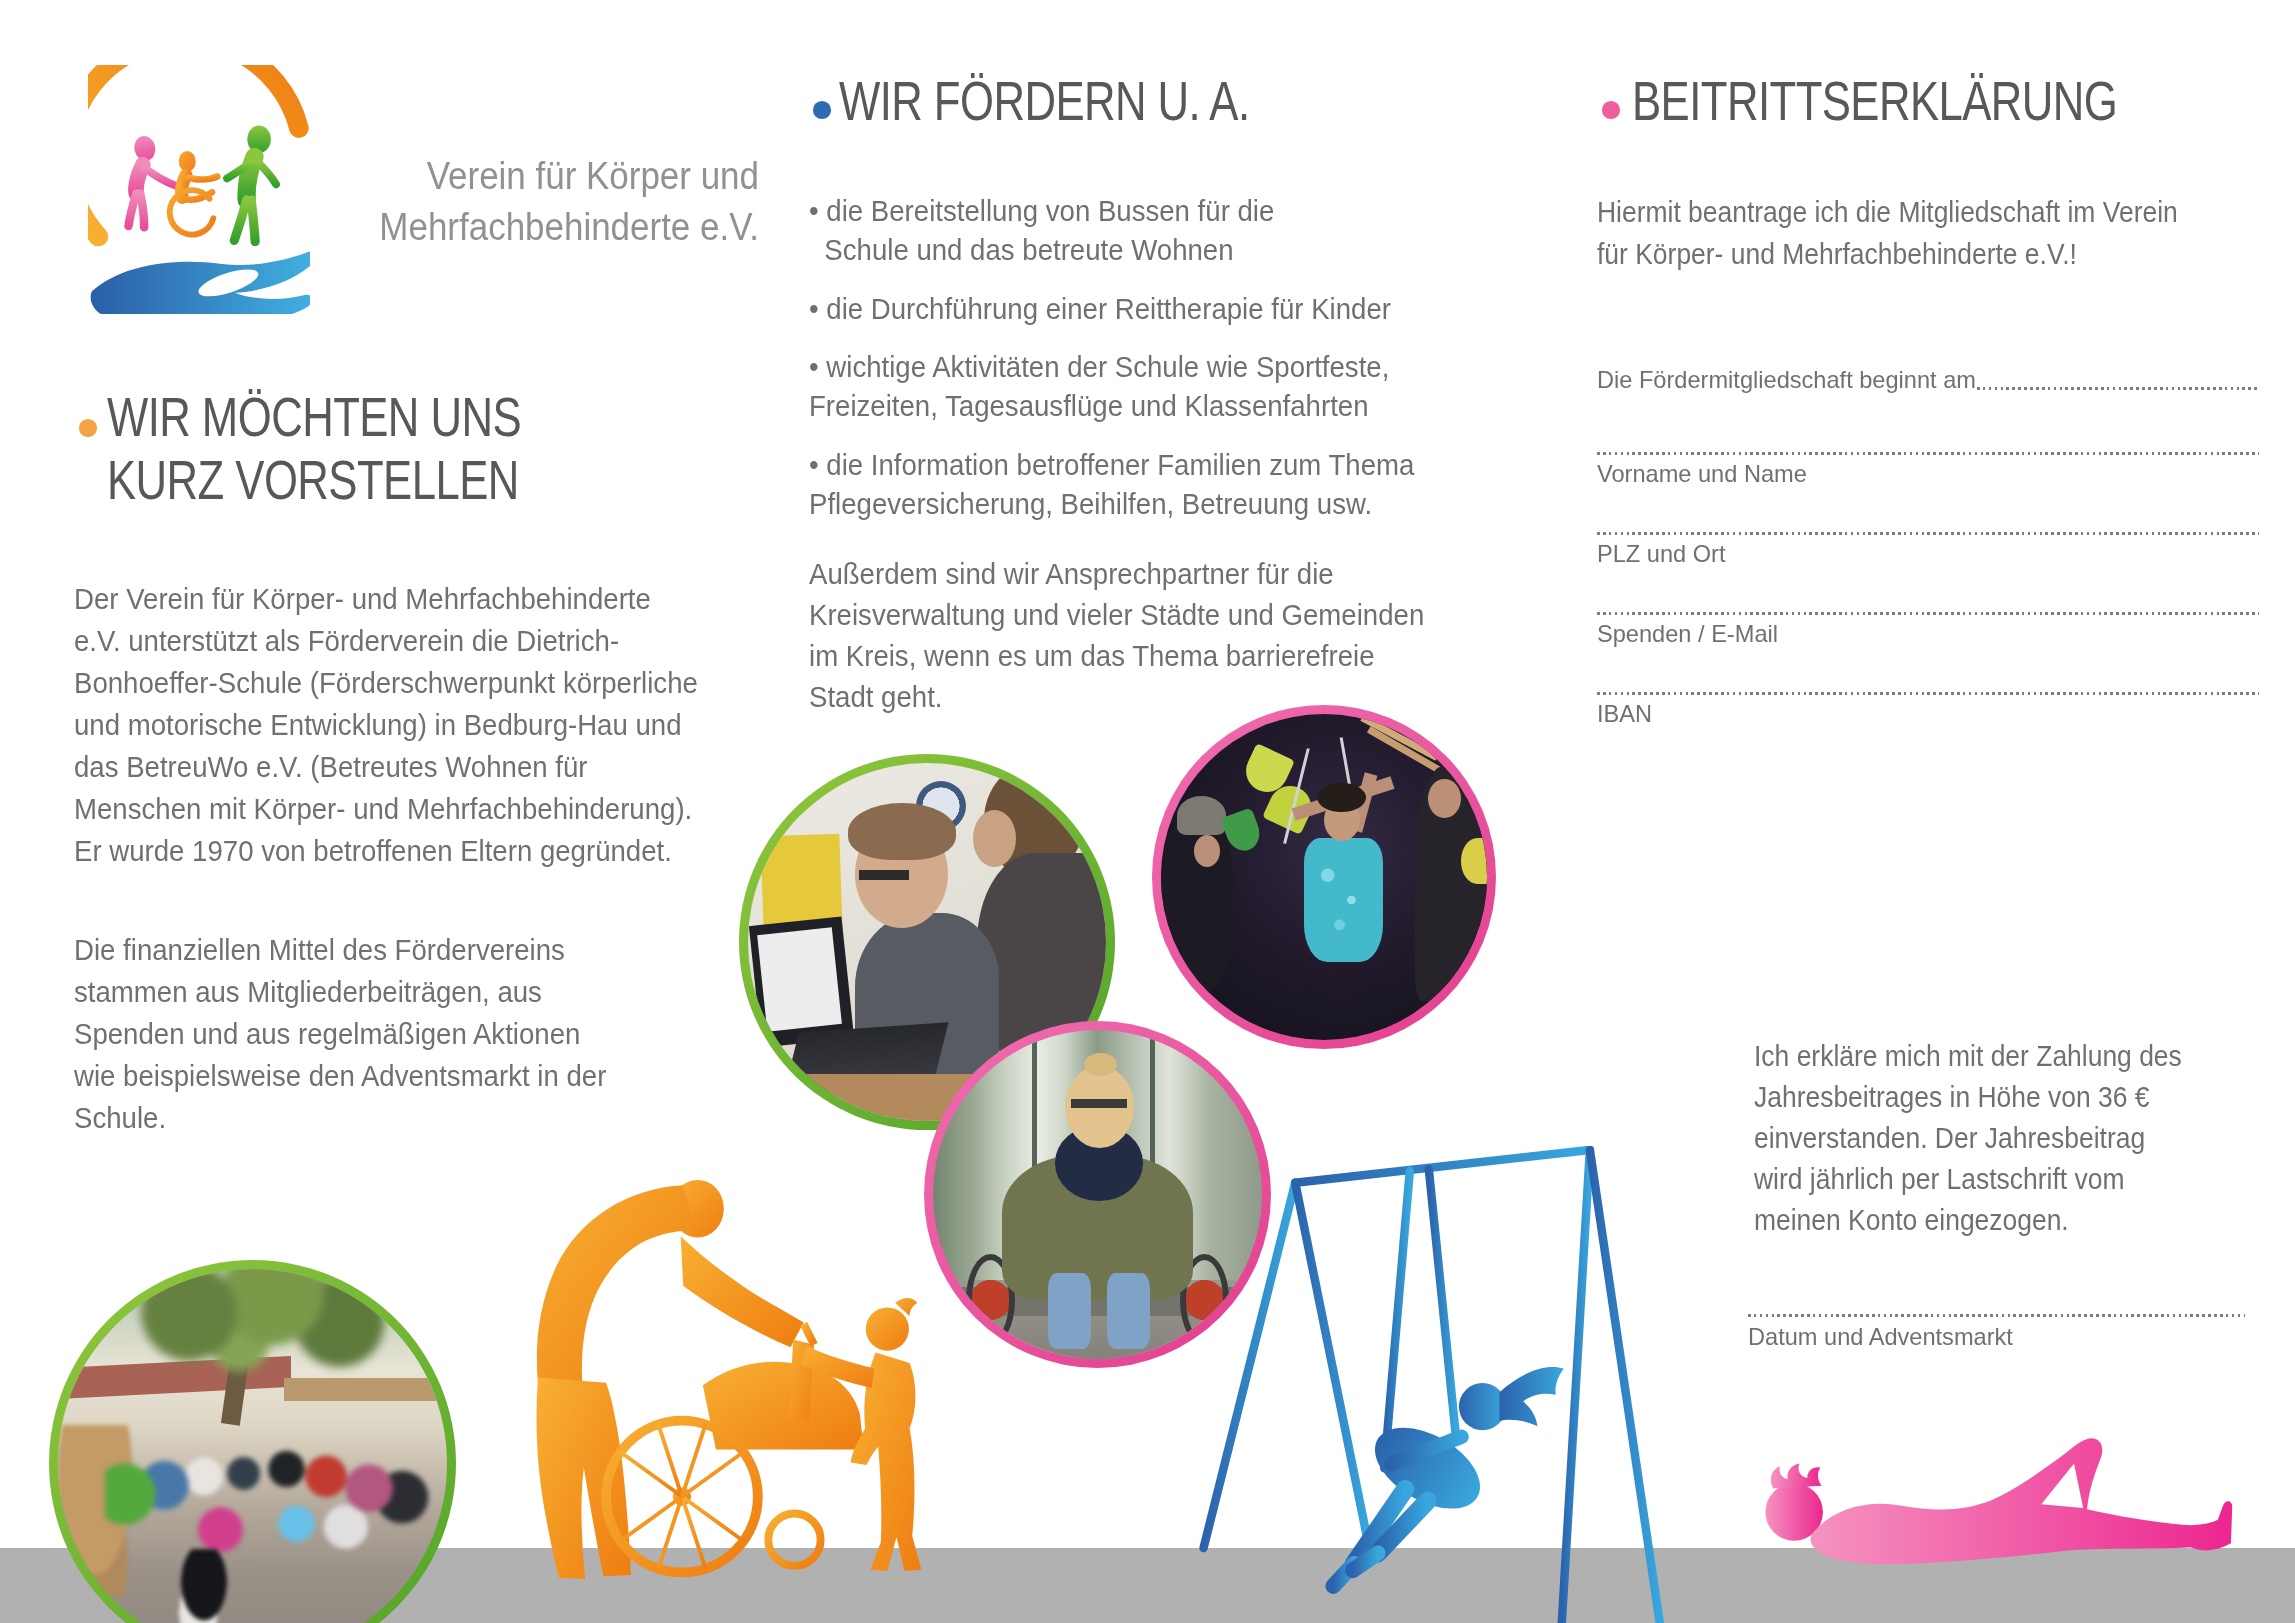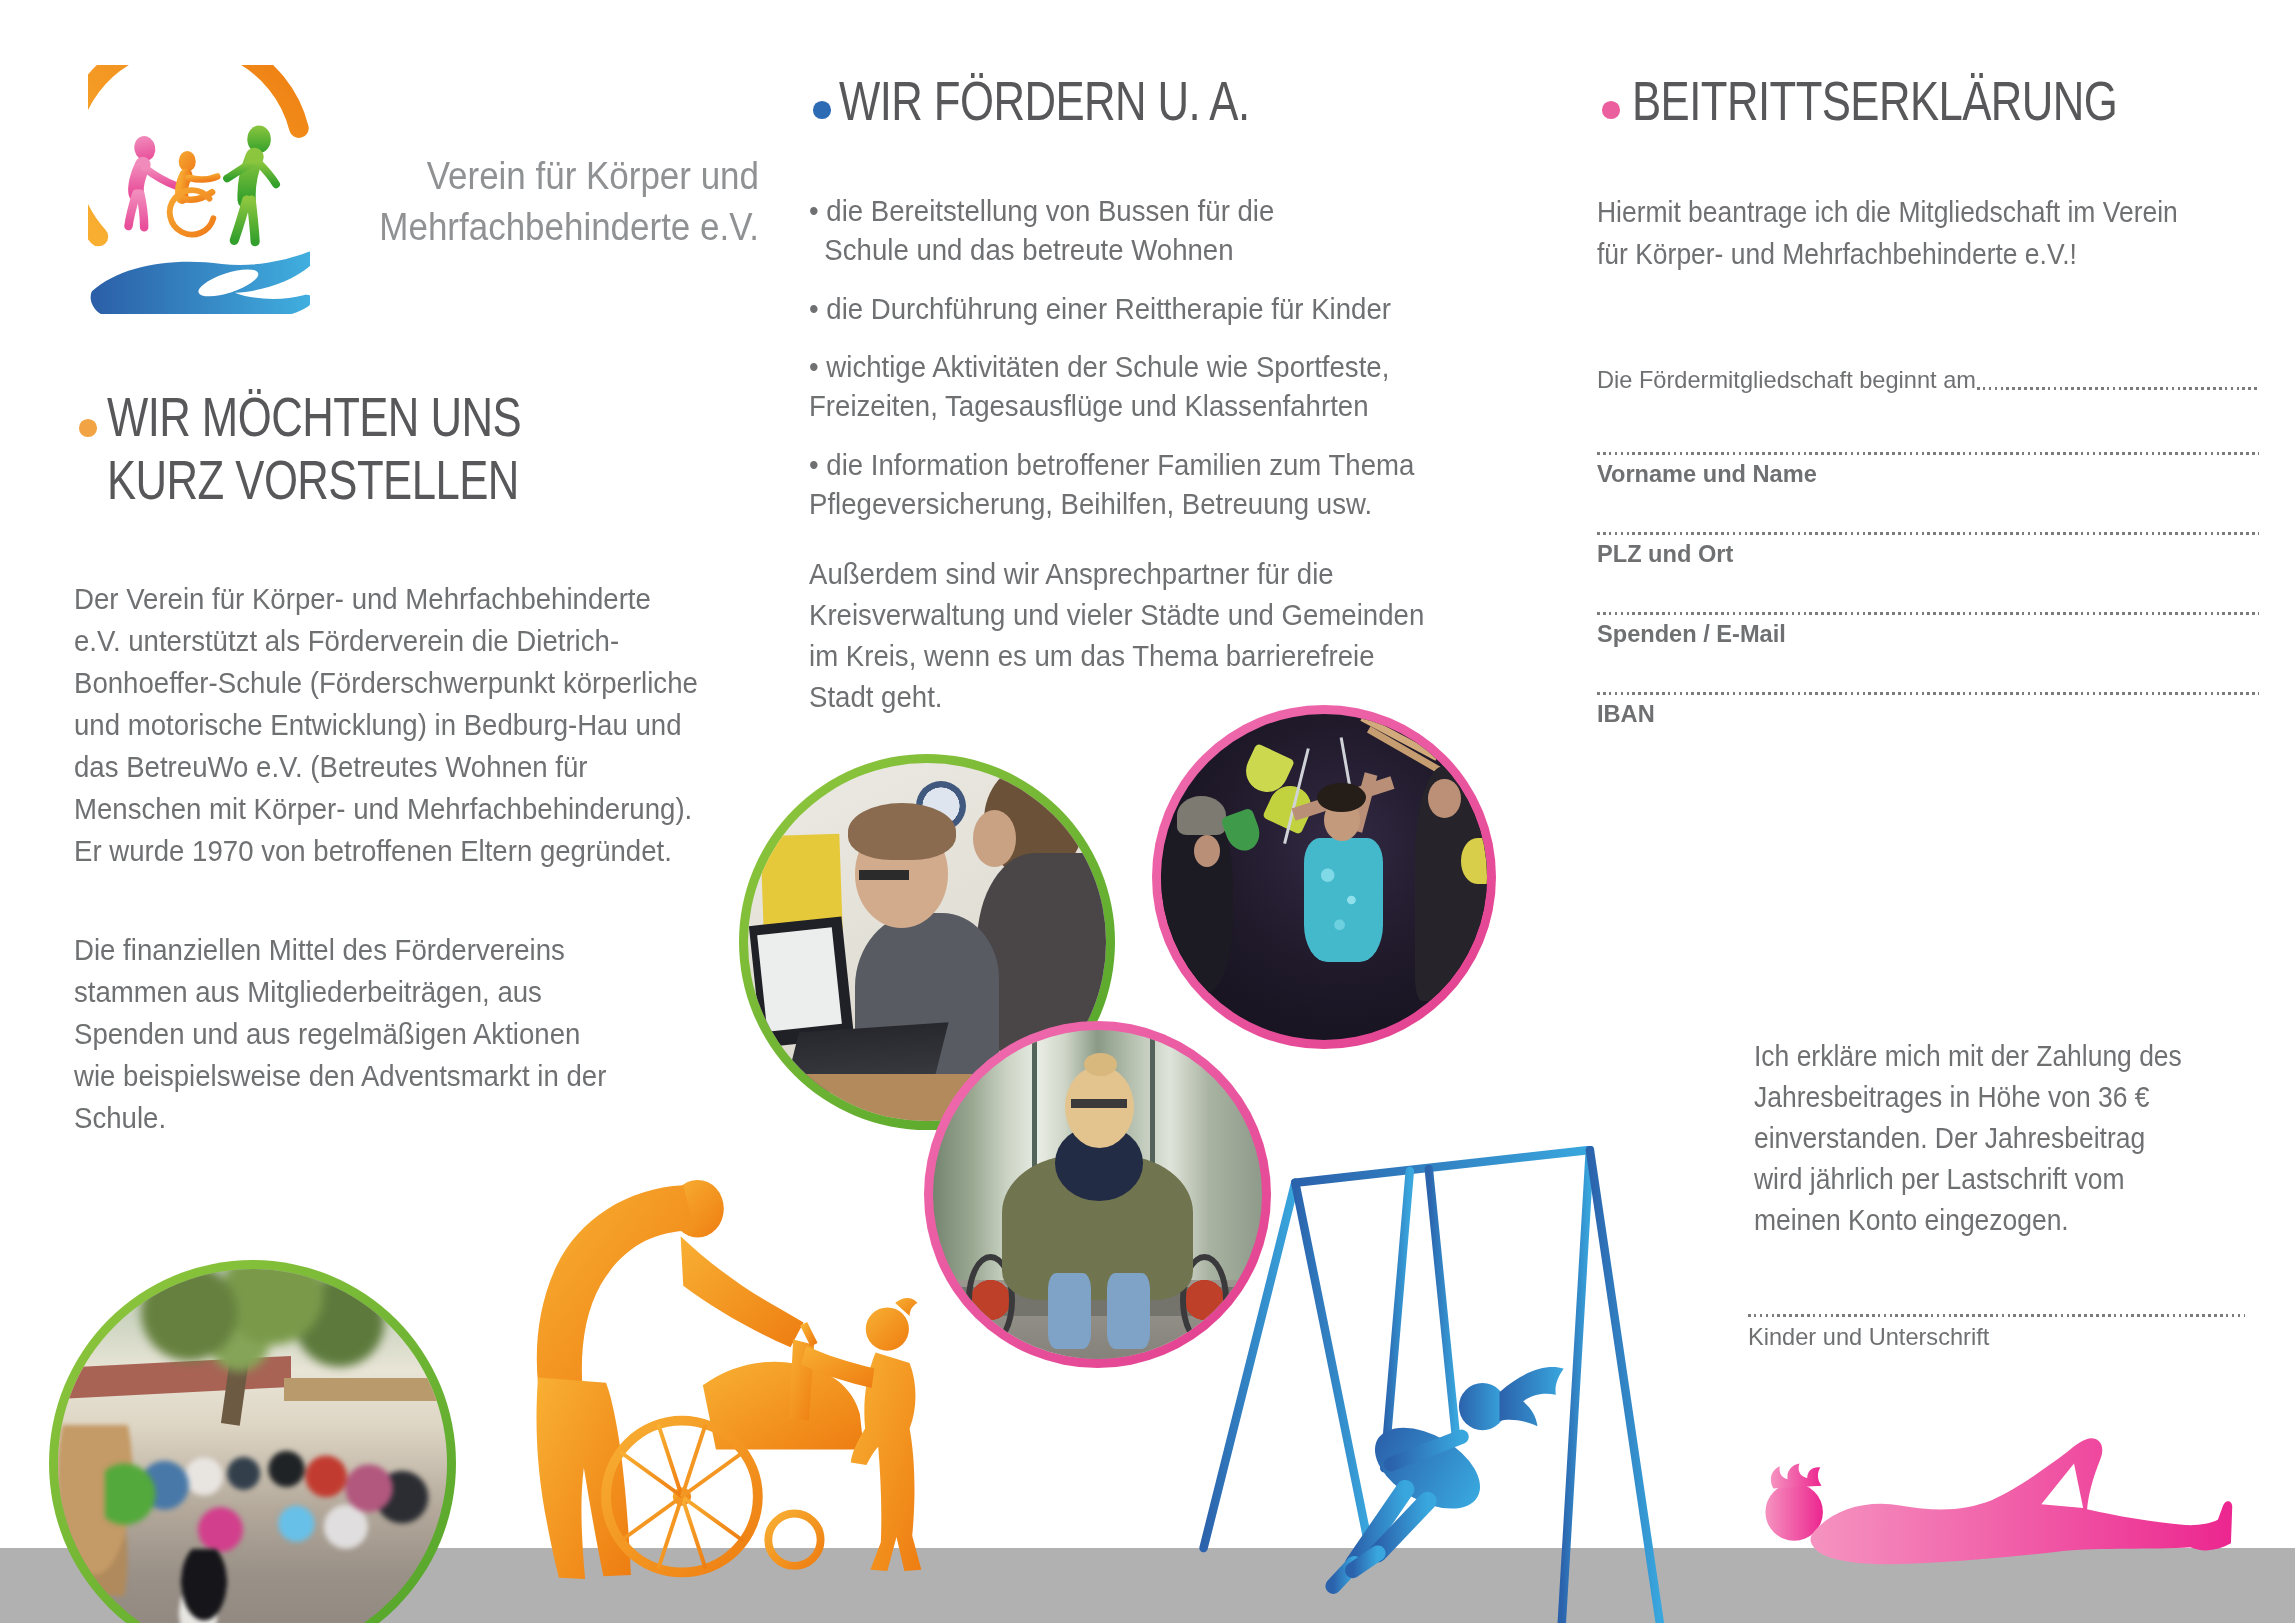--- a/index.html
+++ b/index.html
@@ -27,21 +27,21 @@
   .funding .ln{line-height:39px;}
   .mid-para .ln{line-height:41px;}
   
   .field-label{font-size:23.6px;color:#6F7072;}
   .dotline{height:2.6px;background-image:repeating-linear-gradient(90deg,#7C7C7C 0 2.6px,transparent 2.6px 5.9px);}
   .inline-field{display:flex;align-items:flex-end;z-index:3;}
   .inline-field .field-label{white-space:nowrap;line-height:29px;}
   .inline-field .dotline{flex:1;margin:0 0 5.2px 1.3px;}
   .field-row{height:80px;}
   .field-row .field-label{margin-top:6.5px;}
-  #form-fields{z-index:3;font-weight:bold;}
+  #form-fields{z-index:3;}
   .sig{z-index:3;}
   .sig .field-label{margin-top:7.9px;}
   
   .footer-bar{left:0;top:1548px;width:2295px;height:76px;background:#B1B1B2;z-index:0;}
   
   .photo-wrap{border-radius:50%;padding:9.2px;box-sizing:border-box;z-index:2;}
   .ring-green{background:linear-gradient(140deg,#93C83E,#4FA32A);}
   .ring-pink{background:linear-gradient(140deg,#F06EB0,#E23E8E);}
   .photo-inner{position:relative;width:100%;height:100%;border-radius:50%;overflow:hidden;}
   .ft{position:absolute;}
@@ -451,21 +451,21 @@
   <div class="abs body-sm" style="left:1754px;top:1035px;line-height:41px;">
       <div class="ln">Ich erkläre mich mit der Zahlung des</div>
       <div class="ln">Jahresbeitrages in Höhe von 36 €</div>
       <div class="ln">einverstanden. Der Jahresbeitrag</div>
       <div class="ln">wird jährlich per Lastschrift vom</div>
       <div class="ln">meinen Konto eingezogen.</div>
     </div>
 
   <div class="abs sig" style="left:1748px;top:1314px;width:497px;">
     <div class="dotline"></div>
-    <div class="field-label">Kinder und Unterschrift</div>
+    <div class="field-label">Datum und Adventsmarkt</div>
   </div>
 
   <svg class="abs sil" style="left:1734px;top:1432px;" width="510" height="141" viewBox="0 0 780 215">
     <defs>
       <linearGradient id="g-psil" x1="0" y1="0" x2="1" y2="0">
         <stop offset="0" stop-color="#F593C0"></stop>
           <stop offset="1" stop-color="#EC268F"></stop>
       </linearGradient>
     </defs>
     <g fill="url(#g-psil)">

